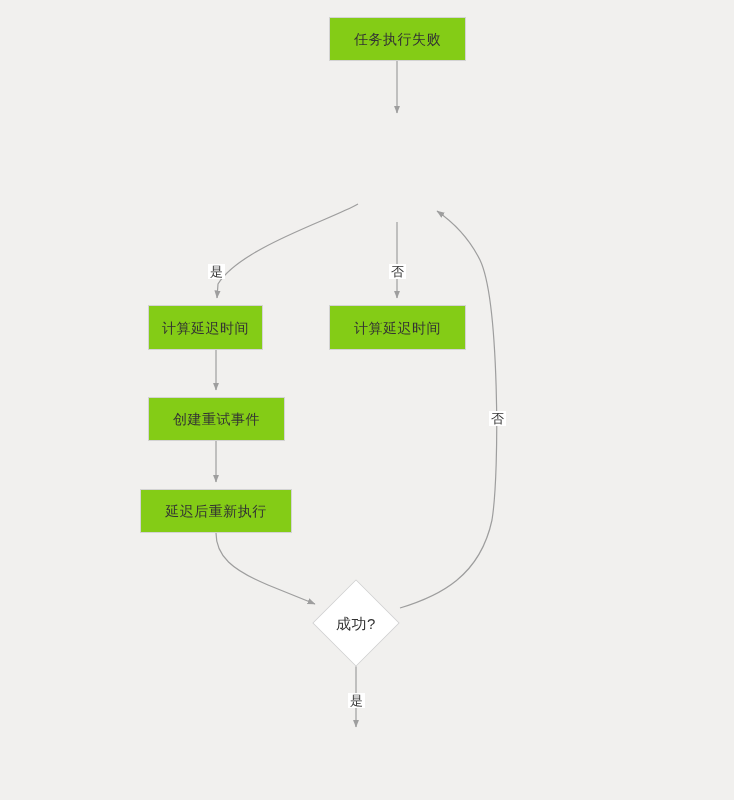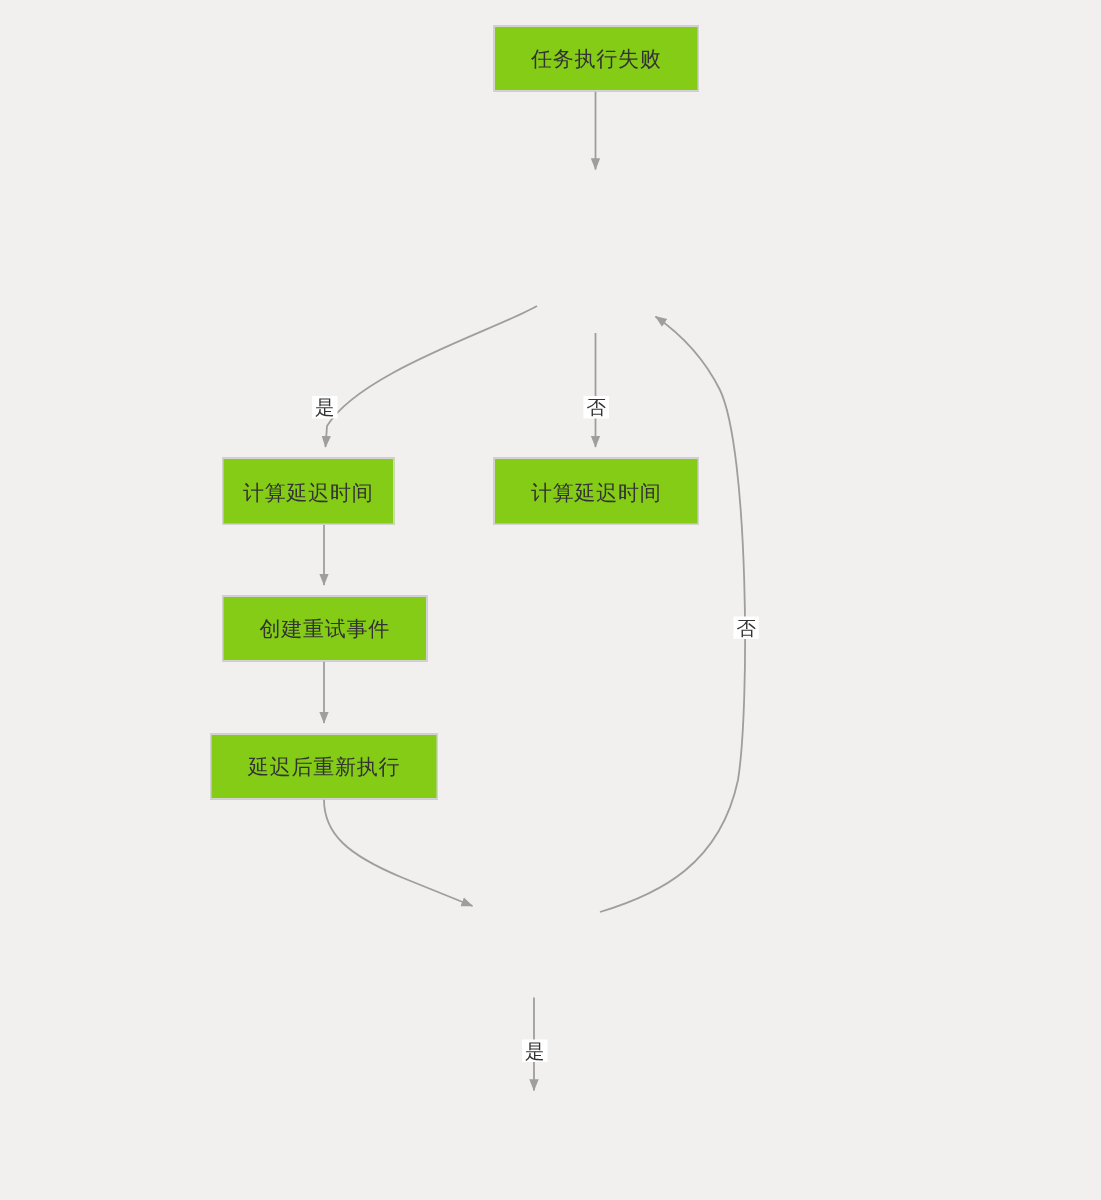--- a/index.html
+++ b/index.html
@@ -121,20 +121,24 @@
   </div>
 
   <div class="node" style="left:140px; top:489px; width:152px; height:44px;">
     <span>延迟后重新执行</span>
   </div>
 
   <div class="node" style="left:148px; top:397px; width:137px; height:44px;">
     <span>创建重试事件</span>
   </div>
 
+  <div class="diamond-wrap" style="left:325px; top:592px; width:62px; height:62px;">
+    <div class="diamond-shape"></div>
+    <div class="diamond-label" style="left:-30px; width:122px;">成功?</div>
+  </div>
 
 
   <div class="edge-label" style="left:208px; top:264px;">是</div>
 
   <div class="edge-label" style="left:389px; top:264px;">否</div>
 
   <div class="edge-label" style="left:489px; top:411px;">否</div>
 
   <div class="edge-label" style="left:348px; top:693px;">是</div>
 

